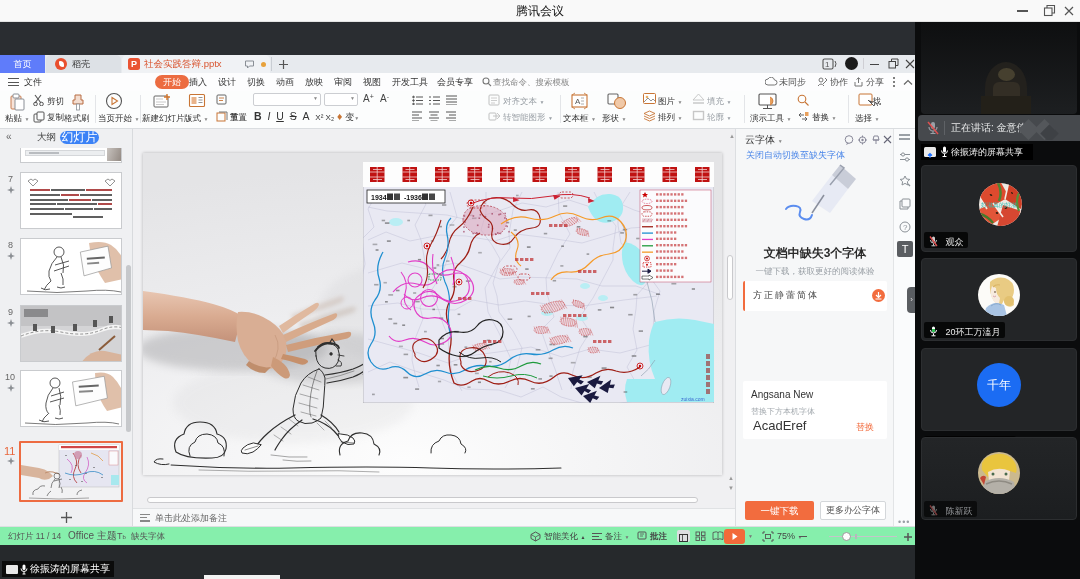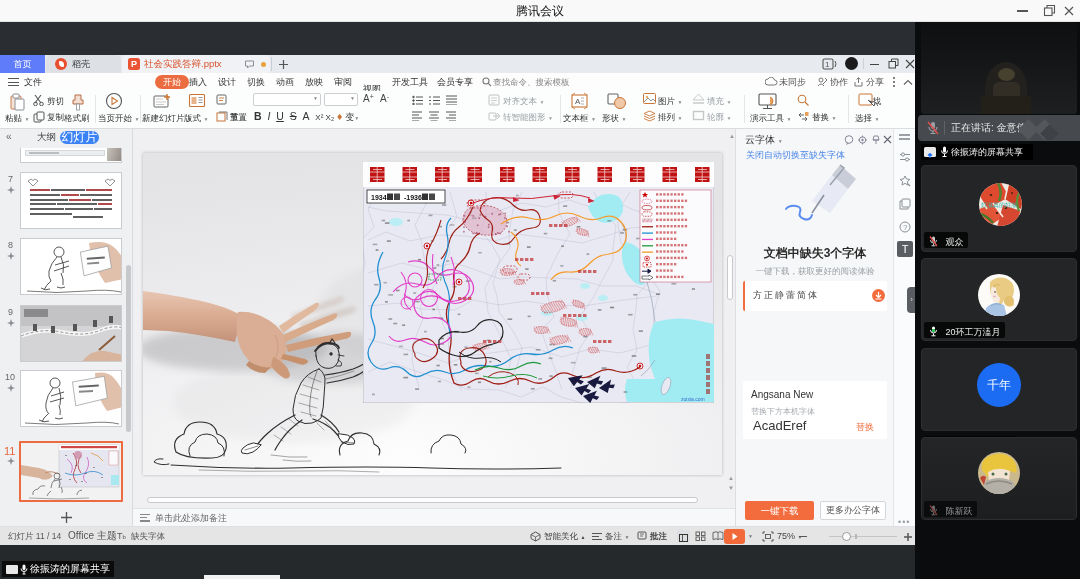--- a/index.html
+++ b/index.html
@@ -68,21 +68,21 @@
         <div style="margin-top:2.6px;height:1.4px;background:#555;"></div>
       </div>
     <div class="abs" style="left:24px;top:0;line-height:18px;">文件</div>
     <div class="abs" style="left:155px;top:2px;width:34px;height:14px;background:#ec6c41;border-radius:7px;color:#fff;text-align:center;line-height:14px;">开始</div>
     <div class="abs" style="left:189px;top:0;line-height:18px;">插入</div>
     <div class="abs" style="left:218px;top:0;line-height:18px;">设计</div>
     <div class="abs" style="left:247px;top:0;line-height:18px;">切换</div>
     <div class="abs" style="left:276px;top:0;line-height:18px;">动画</div>
     <div class="abs" style="left:305px;top:0;line-height:18px;">放映</div>
     <div class="abs" style="left:334px;top:0;line-height:18px;">审阅</div>
-    <div class="abs" style="left:363px;top:7px;line-height:18px;">视图</div>
+    <div class="abs" style="left:363px;top:0;line-height:18px;">视图</div>
     <div class="abs" style="left:392px;top:0;line-height:18px;">开发工具</div>
     <div class="abs" style="left:437px;top:0;line-height:18px;">会员专享</div>
     <svg class="abs" style="left:482px;top:4px;" width="10" height="10">
         <circle cx="4" cy="4" r="3" fill="none" stroke="#777" stroke-width="1.1"></circle>
         <path d="M6.3 6.3 L9 9" stroke="#777" stroke-width="1.1"></path>
       </svg>
     <div class="abs" style="left:493px;top:0;line-height:18px;color:#888;font-size:8.5px;">查找命令、搜索模板</div>
     <div class="abs" style="left:779px;top:0;line-height:18px;color:#555;">未同步</div>
     <svg class="abs" style="left:765px;top:4px;" width="13" height="10">
         <path d="M3 8 a3 3 0 0 1 0-6 a3.5 3.5 0 0 1 6.5 1 a2.5 2.5 0 0 1 0 5z" fill="none" stroke="#777" stroke-width="1"></path>
@@ -1121,21 +1121,21 @@
       </svg>
     <svg class="abs" style="left:5px;top:92px;" width="12" height="12">
         <circle cx="6" cy="6" r="5" fill="none" stroke="#8a9096" stroke-width="1"></circle>
         <text x="4" y="9" font-size="8" fill="#8a9096" font-family="Liberation Sans">?</text>
       </svg>
     <div class="abs" style="left:3px;top:112px;width:16px;height:16px;background:#5a5d61;border-radius:2px;color:#fff;font-size:11px;text-align:center;line-height:16px;">T</div>
     <div class="abs" style="left:13px;top:158px;width:9px;height:26px;background:#5a5d61;border-radius:4px 0 0 4px;color:#ddd;font-size:8px;text-align:center;line-height:26px;">›</div>
     <div class="abs" style="left:4px;top:388px;color:#9aa0a6;font-size:9px;letter-spacing:1px;">•••</div>
   </div>
 
-  <div class="abs" style="left:0;top:471px;width:915px;height:28px;background:#e5e5e5;border-top:1px solid #dddfe2;" id="statusbar">
+  <div class="abs" style="left:0;top:471px;width:915px;height:28px;background:#86efac;border-top:1px solid #dddfe2;" id="statusbar">
     <div class="abs" style="left:8px;top:0;font-size:8.5px;line-height:18px;color:#555;">幻灯片 11 / 14</div>
     <div class="abs" style="left:68px;top:0;font-size:10px;line-height:18px;color:#555;">Office 主题</div>
     <div class="abs" style="left:117px;top:4px;width:10px;height:10px;font-size:9px;color:#555;">T<span style="font-size:6px;">b</span></div>
     <div class="abs" style="left:131px;top:0;font-size:8.5px;line-height:18px;color:#555;">缺失字体</div>
     <svg class="abs" style="left:530px;top:4px;" width="11" height="11">
         <path d="M5.5 1 L10 3.5 V7.5 L5.5 10 L1 7.5 V3.5 Z" fill="none" stroke="#555" stroke-width="1"></path>
         <path d="M1 3.5 L5.5 6 L10 3.5 M5.5 6 V10" stroke="#555" stroke-width="0.8" fill="none"></path>
       </svg>
     <div class="abs" style="left:544px;top:0;font-size:8.5px;line-height:18px;color:#444;">智能美化 <span style="font-size:5px;">▲</span></div>
     <div class="abs" style="left:592px;top:4px;width:10px;height:9px;">

